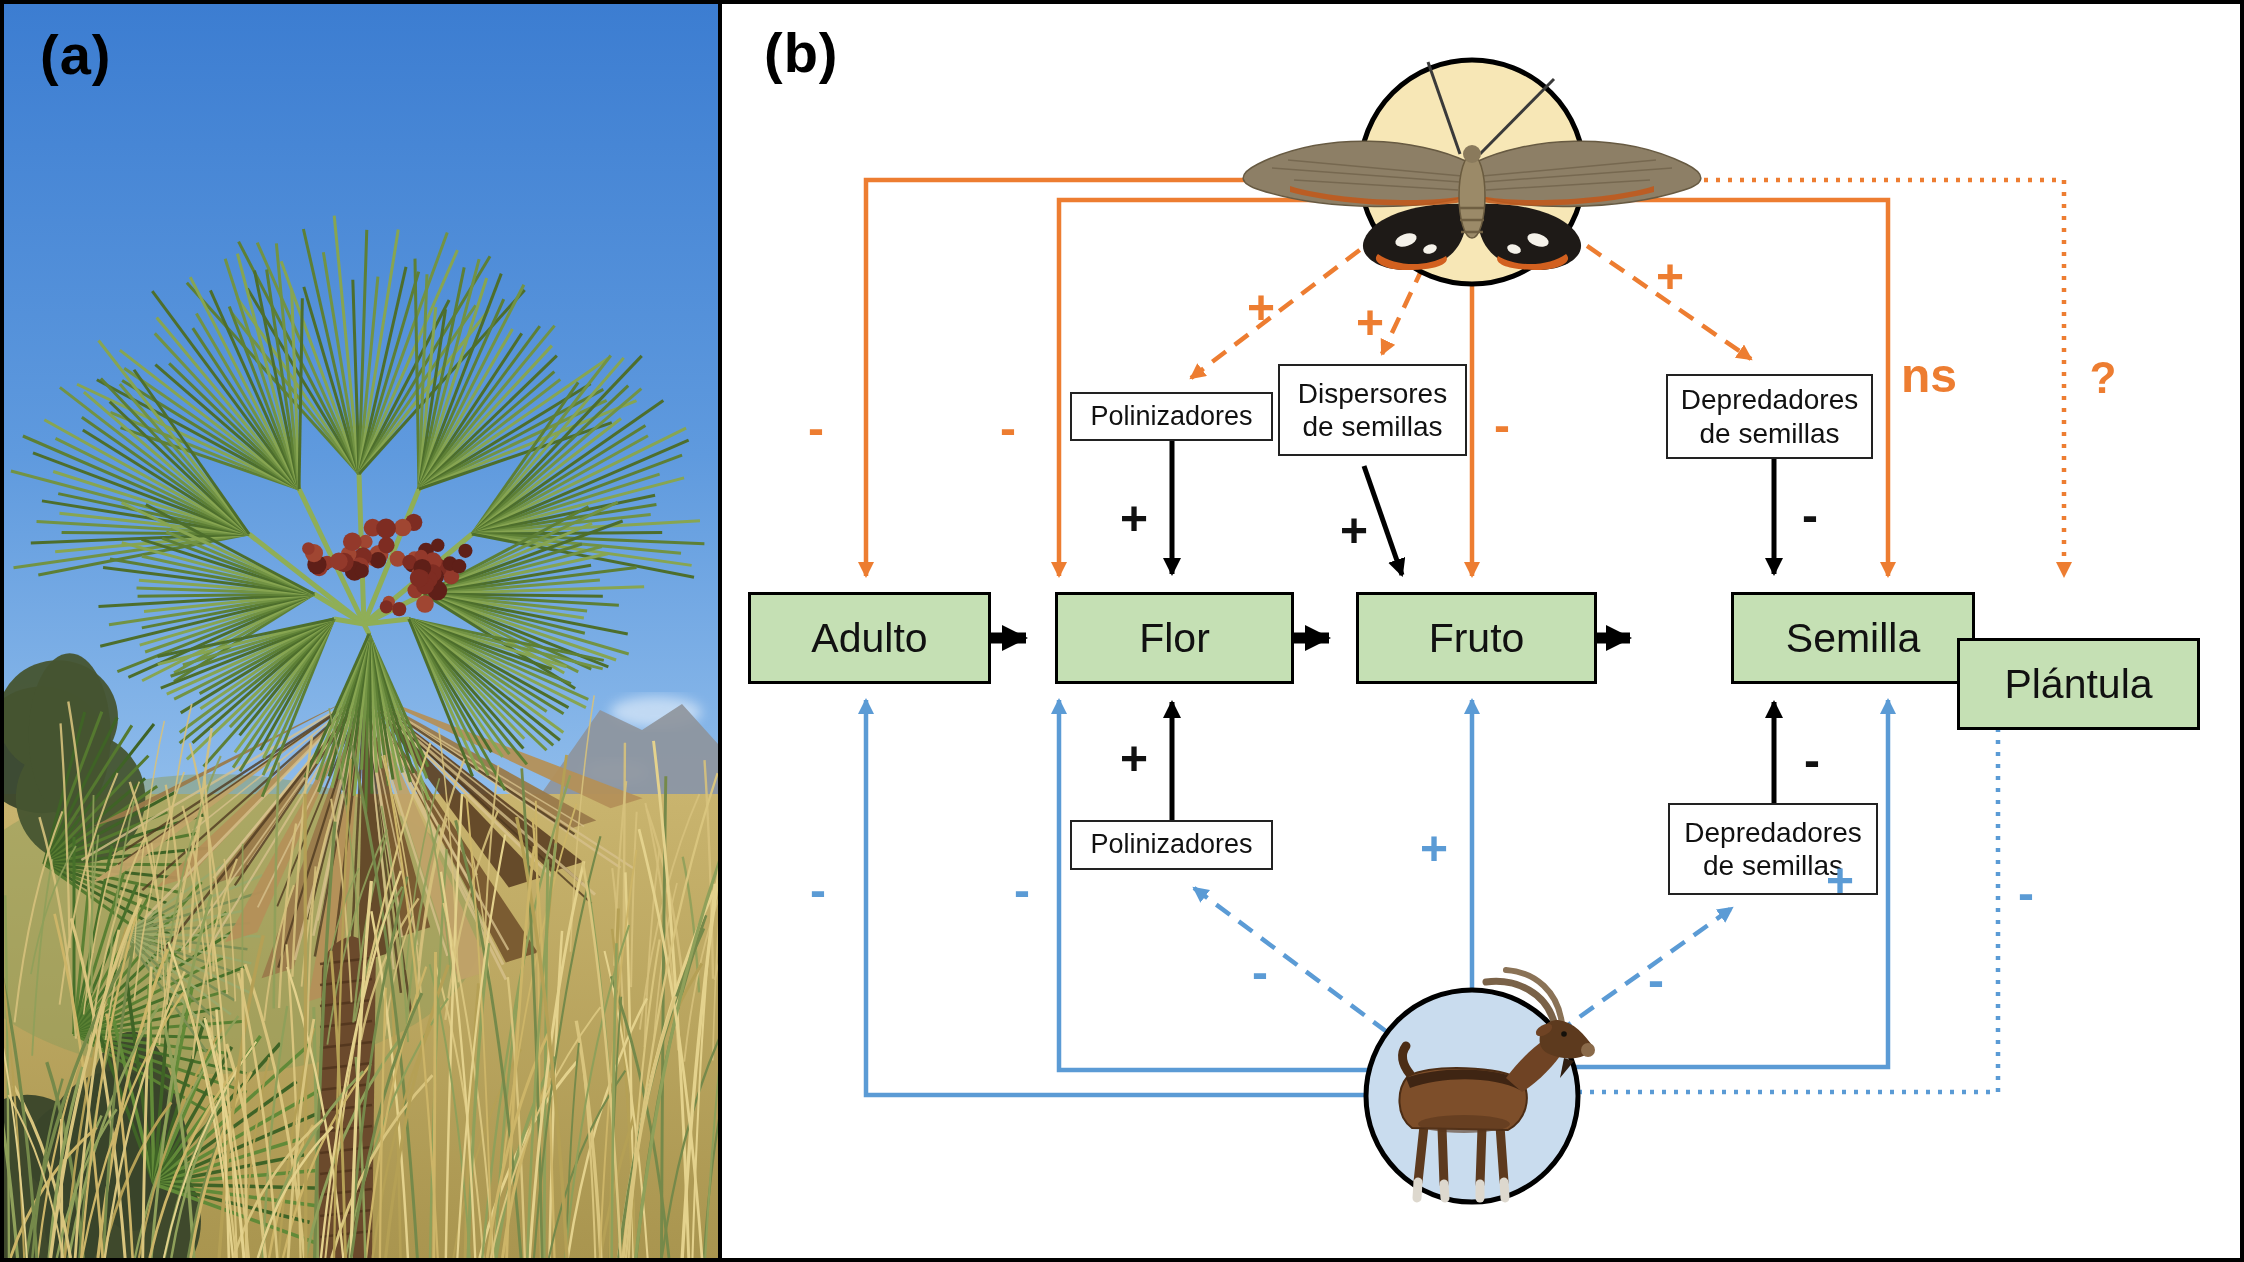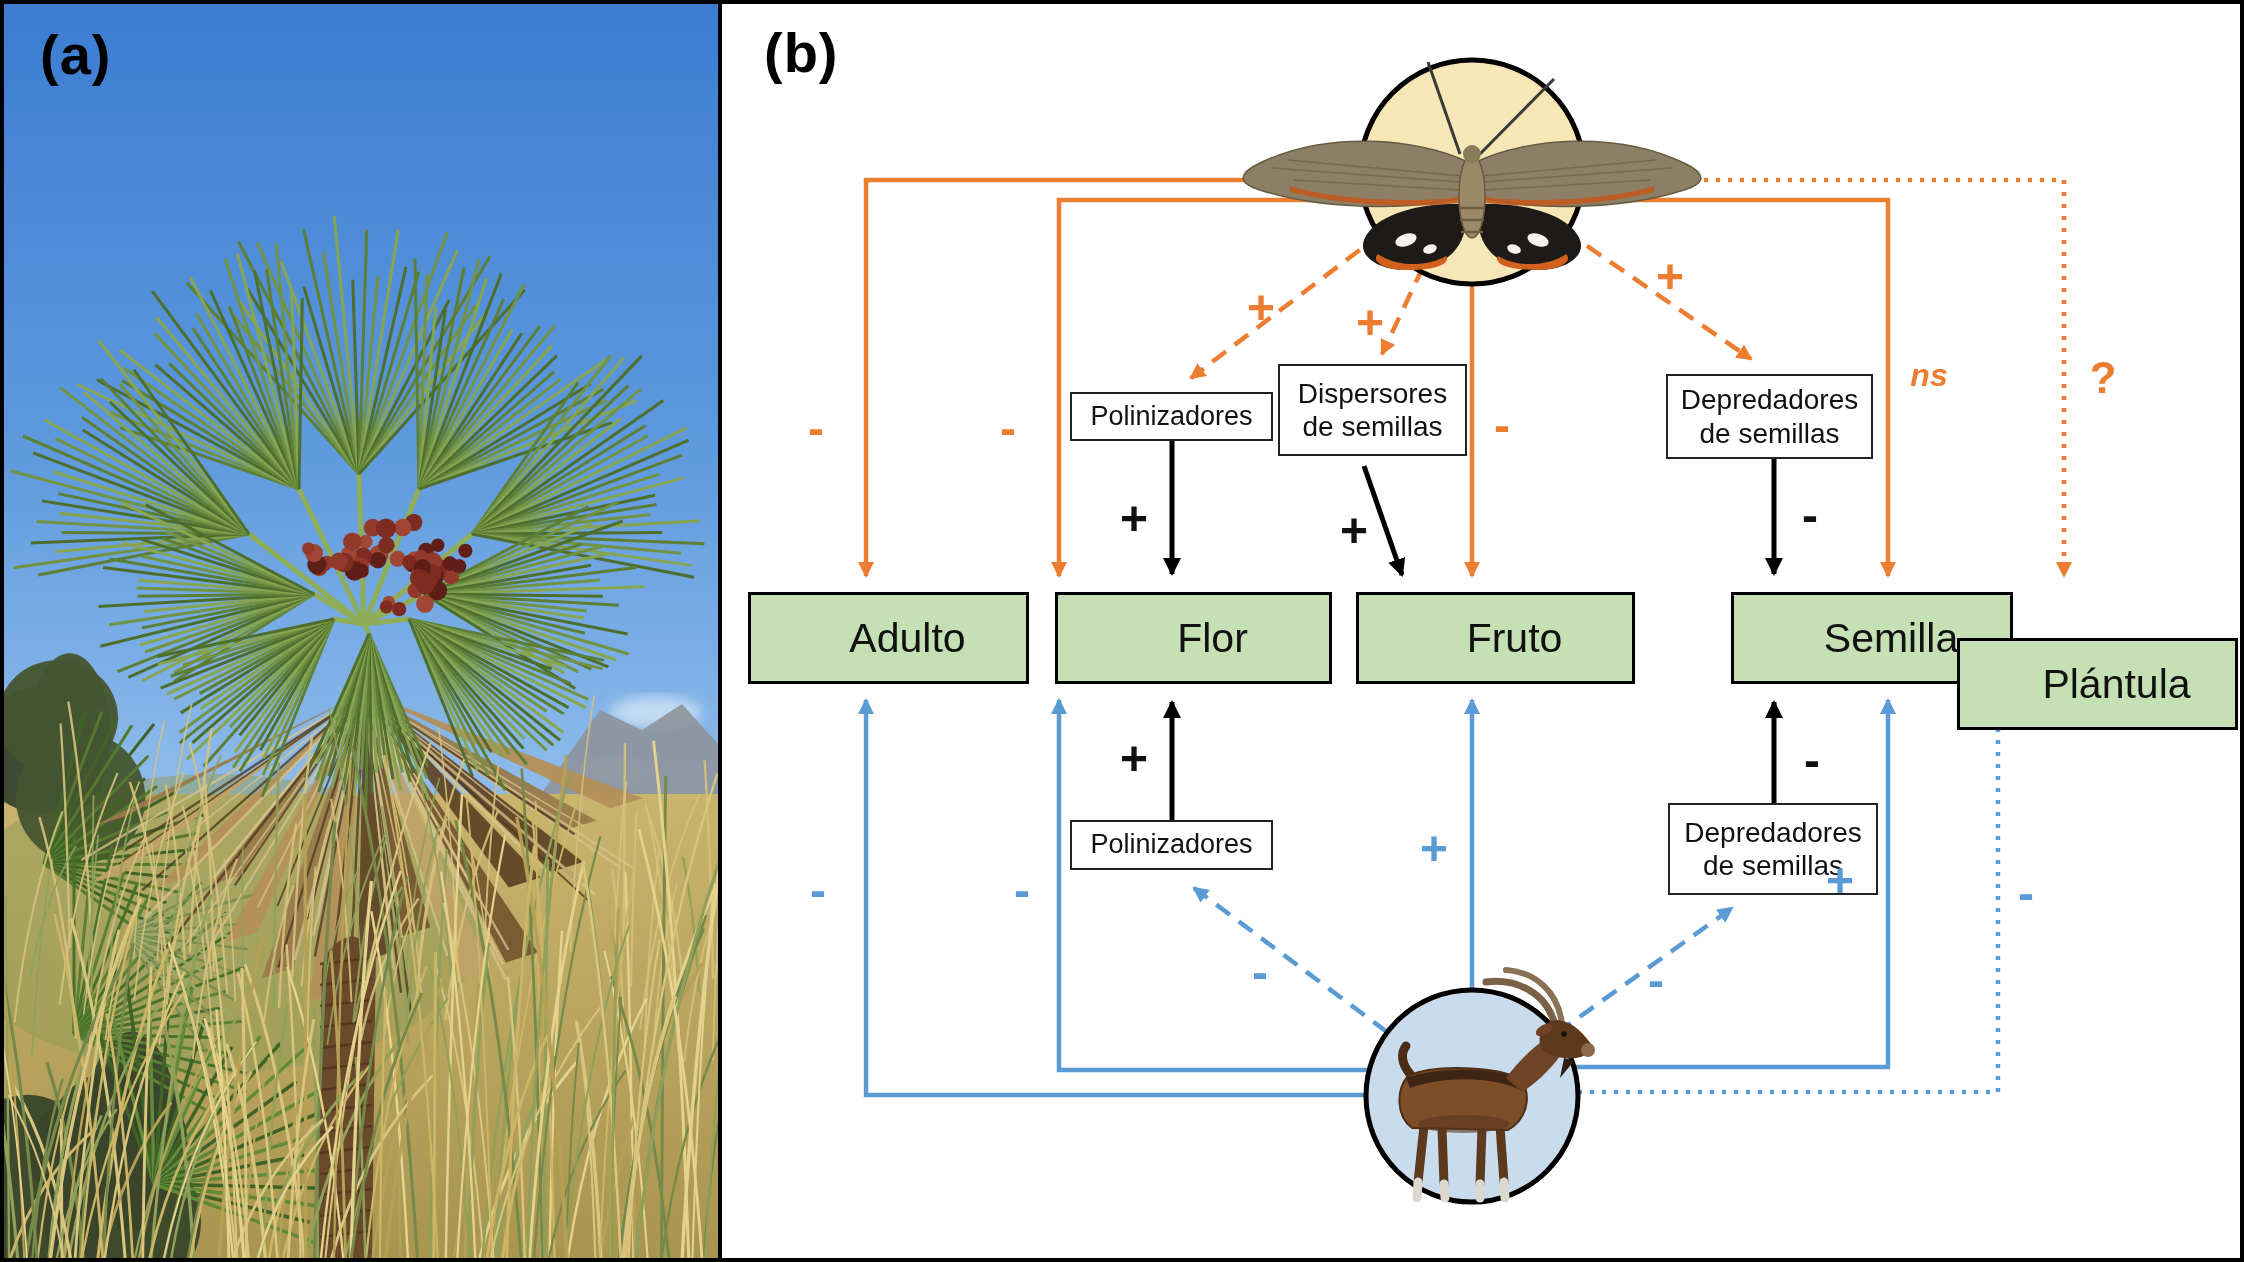--- a/index.html
+++ b/index.html
@@ -6,28 +6,28 @@
   #figure{position:relative;width:2236px;height:1254px;background:#fff;border:4px solid #000;
           font-family:"Liberation Sans", sans-serif;overflow:hidden;}
   #divider{position:absolute;left:714px;top:0;width:4px;height:100%;background:#000;}
   #photo-wrap{position:absolute;left:0;top:0;width:714px;height:1254px;overflow:hidden;}
   #photoSvg{display:block;}
   .plabel{position:absolute;font-weight:bold;font-size:56px;color:#000;letter-spacing:1px;}
   #label-a{left:36px;top:18px;}
   #label-b{left:760px;top:16px;}
   #diagramSvg{position:absolute;left:0;top:0;width:2236px;height:1254px;}
   .stage{position:absolute;top:588px;height:86px;background:var(--stage-green);border:3px solid #000;
-         display:flex;align-items:center;justify-content:center;font-size:41px;color:#111;z-index:3;padding-left:38px;}
+         display:flex;align-items:center;justify-content:center;font-size:41px;color:#111;z-index:3;}
   .module{position:absolute;background:#fff;border:2px solid #222;display:flex;align-items:center;
           justify-content:center;text-align:center;font-size:28px;line-height:1.18;color:#111;z-index:3;padding:2px 6px;box-sizing:border-box;}
   .sgn{position:absolute;transform:translate(-50%,-50%);font-weight:bold;font-size:48px;z-index:4;}
   .sgn.o{color:var(--moth-orange);}
   .sgn.b{color:var(--goat-blue);}
   .sgn.k{color:#111;}
-  .sgn.ns{font-style:italic;font-weight:600;font-size:32px;}
+  .sgn.ns{font-weight:600;font-size:48px;}
   .sgn.q{font-size:44px;font-weight:600;}
   .line-o{stroke:var(--moth-orange);stroke-width:4.5;fill:none;}
   .line-b{stroke:var(--goat-blue);stroke-width:4.5;fill:none;}
   .line-k{stroke:#000;stroke-width:5;fill:none;}
   .dash{stroke-dasharray:17 11;}
   .dots{stroke-dasharray:4 8;}
 </style>
 </head>
 <body>
 

